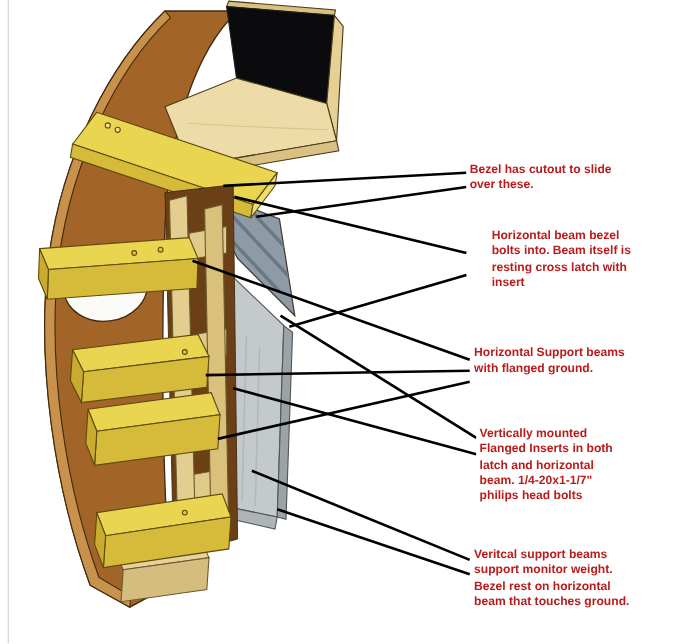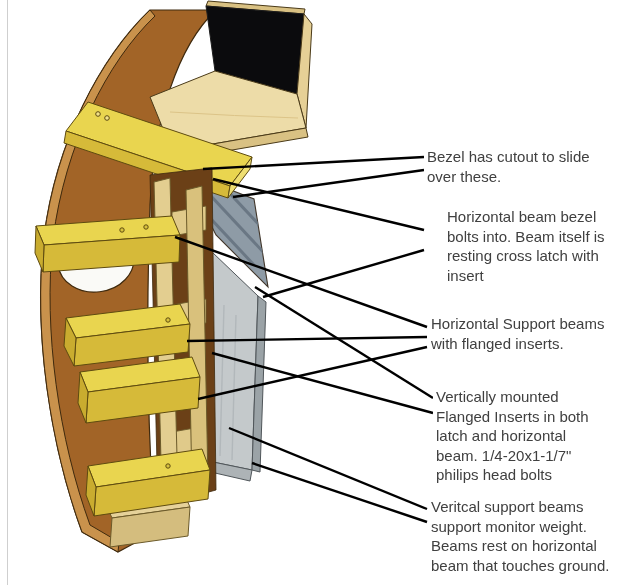--- a/index.html
+++ b/index.html
@@ -2,22 +2,22 @@
 <html><head>
 <meta charset="utf-8">
 <style>
   html,body{margin:0;padding:0}
   body{
     width:630px;height:585px;position:relative;overflow:hidden;
     background:#fff;font-family:"Liberation Sans",sans-serif;
   }
   #drawing{position:absolute;left:0;top:0}
   .annotation{
-    position:absolute;background:#fff;color:#404040;
-    font-size:15px;font-weight:400;line-height:1.3;
+    position:absolute;background:#fff;color:#b91c1c;
+    font-size:11px;font-weight:700;line-height:1.3;
     white-space:pre-line;padding:1px 3px 2px 3px;
   }
 </style>
 </head>
 <body>
 
 <svg id="drawing" width="630" height="585" viewBox="0 0 630 585">
   <defs>
     <clipPath id="latchClip">
         <polygon points="184,172 254,199 268,287 216,235"></polygon>
@@ -128,24 +128,24 @@
 
 <div class="annotation" style="left:424px;top:146px;width:175px">Bezel has cutout to slide
 over these.</div>
 
 <div class="annotation" style="left:444px;top:206px;width:185px">Horizontal beam bezel
 bolts into. Beam itself is
 resting cross latch with
 insert</div>
 
 <div class="annotation" style="left:428px;top:313px;width:185px">Horizontal Support beams
-with flanged inserts.</div>
+with flanged ground.</div>
 
 <div class="annotation" style="left:433px;top:386px;width:172px">Vertically mounted
 Flanged Inserts in both
 latch and horizontal
 beam. 1/4-20x1-1/7"
 philips head bolts</div>
 
 <div class="annotation" style="left:428px;top:496px;width:185px">Veritcal support beams
 support monitor weight.
-Beams rest on horizontal
+Bezel rest on horizontal
 beam that touches ground.</div>
 
 </body></html>

